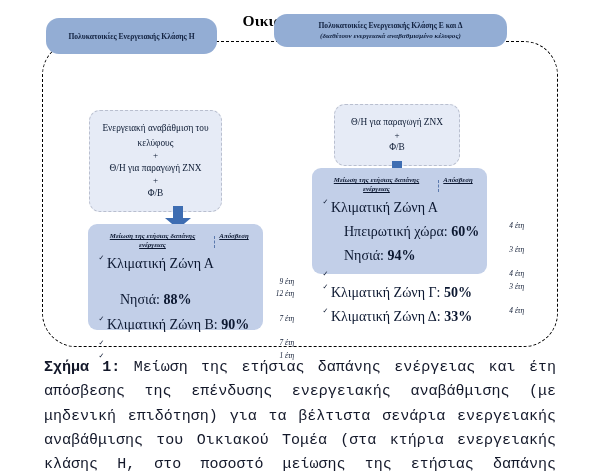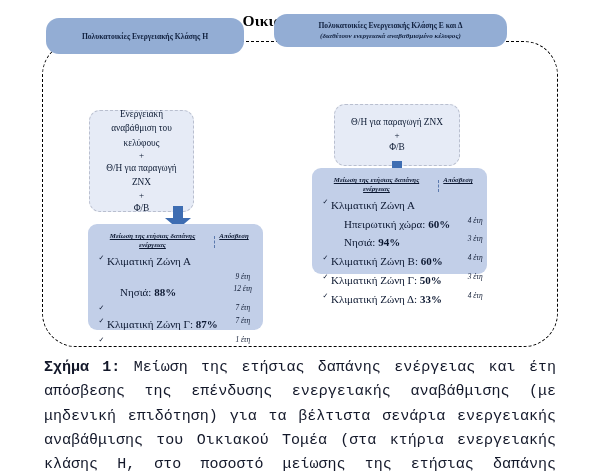--- a/index.html
+++ b/index.html
@@ -51,21 +51,21 @@
     line-height: 1.45;
     display: flex;
     align-items: center;
     justify-content: center;
     padding: 4px 8px;
     box-sizing: border-box;
   }
   #header-pill-left {
     position: absolute;
     left: 46px; top: 18px;
-    width: 198px; height: 36px;
+    width: 171px; height: 36px;
   }
   #header-pill-right {
     position: absolute;
     left: 274px; top: 14px;
     width: 233px; height: 33px;
   }
   .pill-sub { font-style: italic; font-size: 7.1px; }
 
   
   .measures-box {
@@ -79,21 +79,21 @@
     align-items: center;
     justify-content: center;
     font-size: 9.3px;
     line-height: 1.55;
     color: #0c1a33;
     text-align: center;
     padding: 8px 10px;
   }
   #measures-box-left {
     left: 89px; top: 110px;
-    width: 105px; height: 102px;
+    width: 133px; height: 102px;
   }
   #measures-box-right {
     left: 334px; top: 104px;
     width: 126px; height: 62px;
   }
   .plus-sign { font-size: 9px; line-height: 1.2; }
 
   
   .down-arrow {
     position: absolute;
@@ -144,31 +144,31 @@
     line-height: 1.35;
   }
   .res-spacer { grid-column: 3 / 4; }
   .check-cell {
     font-size: 7px;
     line-height: 1.85;
     text-align: center;
     color: #0b1730;
   }
   .label-cell {
-    font-size: 11px;
+    font-size: 14px;
     line-height: 1.72;
     white-space: nowrap;
   }
   .label-cell.indent { padding-left: 13px; }
   .label-cell b { font-weight: bold; }
   .value-cell {
     font-size: 7.4px;
     line-height: 1.72;
     font-style: italic;
-    text-align: center;
+    text-align: right;
   }
 
   
   .res-divider {
     position: absolute;
     top: 5px;
     bottom: 4px;
     width: 0;
     border-left: 1px dashed #5b79ad;
   }
@@ -233,24 +233,24 @@
       <div class="res-spacer"></div>
       <div class="value-cell"></div>
       <div class="check-cell"></div>
       <div class="res-spacer"></div>
       <div class="value-cell">9 έτη</div>
       <div class="check-cell"></div>
       <div class="label-cell indent">Νησιά: <b>88%</b></div>
       <div class="res-spacer"></div>
       <div class="value-cell">12 έτη</div>
       <div class="check-cell">✓</div>
+      <div class="label-cell">Κλιματική Ζώνη Β: <b>90%</b></div>
       <div class="res-spacer"></div>
       <div class="value-cell">7 έτη</div>
       <div class="check-cell">✓</div>
-      <div class="label-cell">Κλιματική Ζώνη Γ: <b>87%</b></div>
       <div class="res-spacer"></div>
       <div class="value-cell">7 έτη</div>
       <div class="check-cell">✓</div>
       <div class="res-spacer"></div>
       <div class="value-cell">1 έτη</div>
     </div>
 </div>
 
 <div id="measures-box-right" class="measures-box">
   <div>Θ/Η για παραγωγή ΖΝΧ</div>
@@ -277,21 +277,20 @@
       <div class="value-cell"></div>
       <div class="check-cell"></div>
       <div class="label-cell indent">Ηπειρωτική χώρα: <b>60%</b></div>
       <div class="res-spacer"></div>
       <div class="value-cell">4 έτη</div>
       <div class="check-cell"></div>
       <div class="label-cell indent">Νησιά: <b>94%</b></div>
       <div class="res-spacer"></div>
       <div class="value-cell">3 έτη</div>
       <div class="check-cell">✓</div>
-      <div class="label-cell">Κλιματική Ζώνη Β: <b>60%</b></div>
       <div class="res-spacer"></div>
       <div class="value-cell">4 έτη</div>
       <div class="check-cell">✓</div>
       <div class="label-cell">Κλιματική Ζώνη Γ: <b>50%</b></div>
       <div class="res-spacer"></div>
       <div class="value-cell">3 έτη</div>
       <div class="check-cell">✓</div>
       <div class="label-cell">Κλιματική Ζώνη Δ: <b>33%</b></div>
       <div class="res-spacer"></div>
       <div class="value-cell">4 έτη</div>

